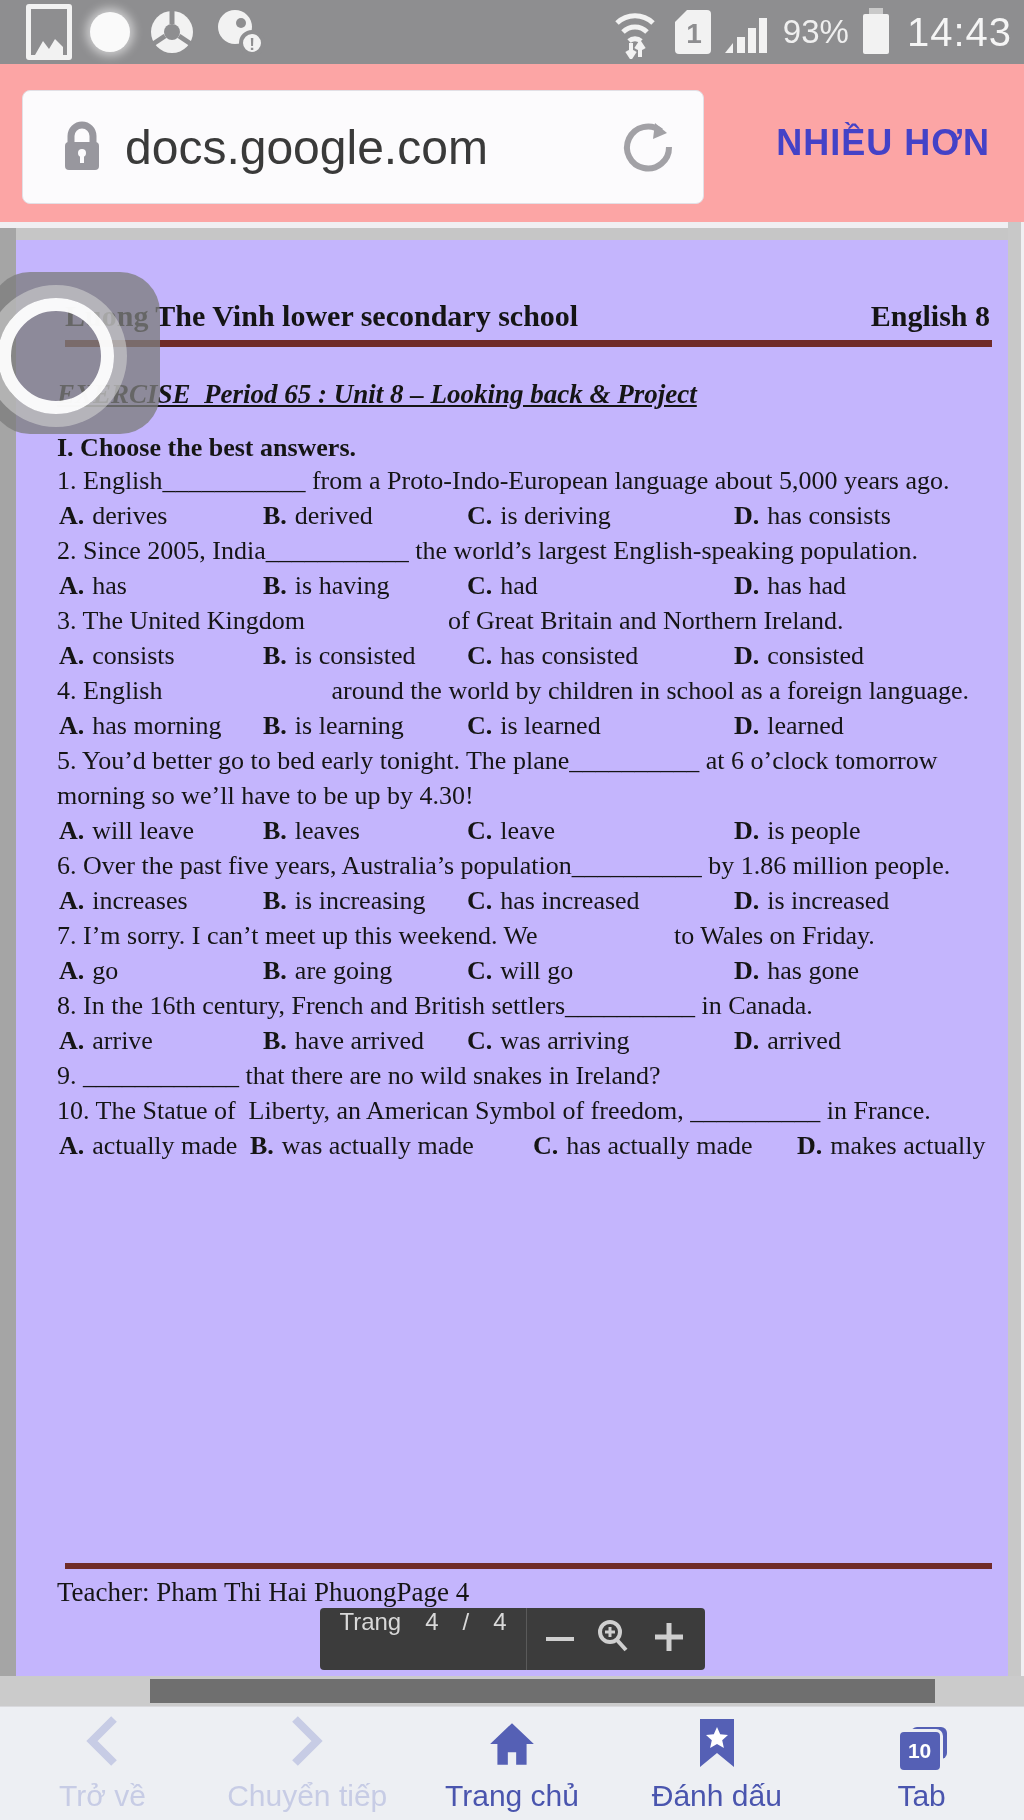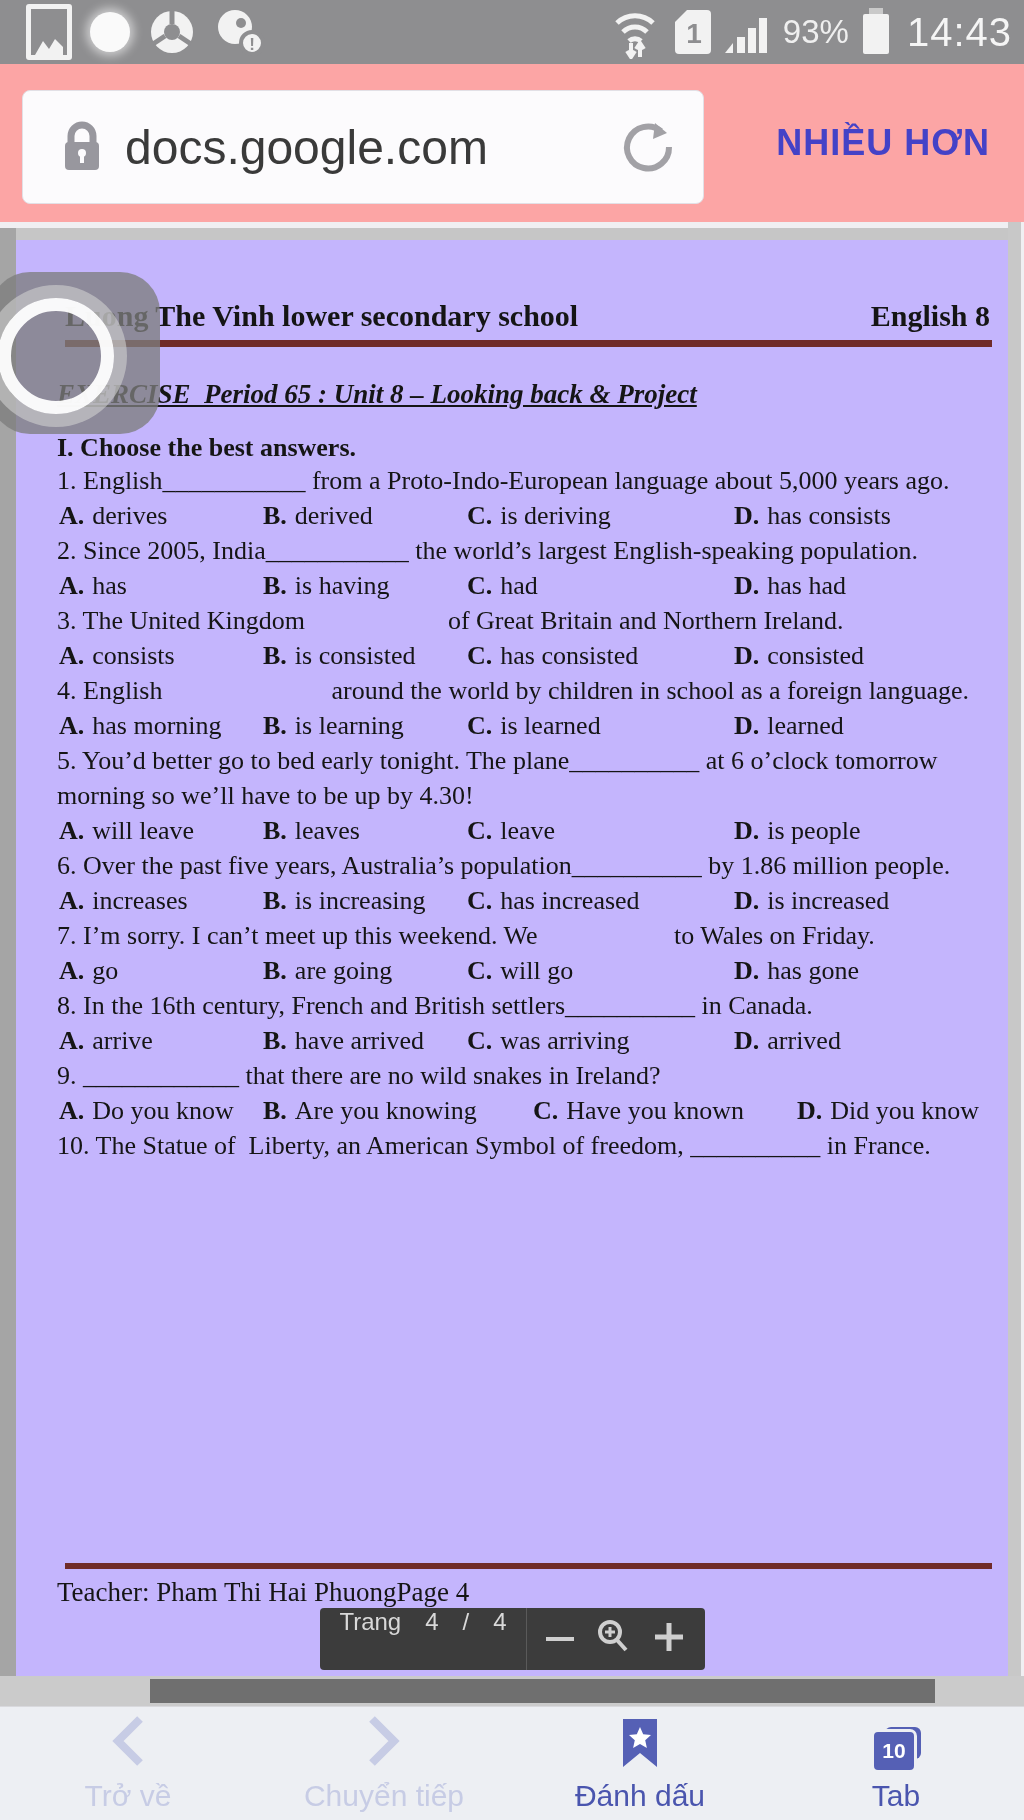--- a/index.html
+++ b/index.html
@@ -263,30 +263,30 @@
           <div class="opt-row">
             <span class="opt c1"><b>A.</b><span>arrive</span></span>
             <span class="opt c2"><b>B.</b><span>have arrived</span></span>
             <span class="opt c3"><b>C.</b><span>was arriving</span></span>
             <span class="opt c4"><b>D.</b><span>arrived</span></span>
           </div>
         </div>
 
         <div class="q">
           <div class="stem">9. ____________ that there are no wild snakes in Ireland?</div>
-          <div class="opt-row q9">
-            <span class="opt c1"><b>A.</b><span>Do you know</span></span>
-            <span class="opt c2"><b>B.</b><span>Are you knowing</span></span>
-            <span class="opt c3"><b>C.</b><span>Have you known</span></span>
-            <span class="opt c4"><b>D.</b><span>Did you know</span></span>
-          </div>
         </div>
 
         <div class="q">
           <div class="stem">10. The Statue of  Liberty, an American Symbol of freedom, __________ in France.</div>
+          <div class="opt-row q10">
+            <span class="opt c1"><b>A.</b><span>actually made</span></span>
+            <span class="opt c2"><b>B.</b><span>was actually made</span></span>
+            <span class="opt c3"><b>C.</b><span>has actually made</span></span>
+            <span class="opt c4"><b>D.</b><span>makes actually</span></span>
+          </div>
         </div>
       </div>
 
       <div class="footer-rule"></div>
       <div class="footer-text">Teacher: Pham Thi Hai PhuongPage 4</div>
     </div>
 
     <div class="side-strip-right"></div>
 
     <div class="float-widget">
@@ -336,20 +336,28 @@
     <div class="nav-item disabled">
       <span>
         <svg width="36" height="56" viewBox="0 0 36 56" fill="none">
             <path d="M6 6 L28 28 L6 50" stroke="#c7cce5" stroke-width="8"></path>
           </svg>
       </span>
       <span class="nav-label">Chuyển tiếp</span>
     </div>
     <div class="nav-item">
       <span>
+        <svg width="50" height="50" viewBox="0 0 48 48">
+            <path d="M24 4 L3 24 H10 V44 H20 V32 H28 V44 H38 V24 H45 Z" fill="#5560b5"></path>
+          </svg>
+      </span>
+      <span class="nav-label">Trang chủ</span>
+    </div>
+    <div class="nav-item">
+      <span>
         <svg width="38" height="50" viewBox="0 0 38 50">
           <path d="M2 0 H36 V48 L19 34 L2 48 Z" fill="#5560b5"></path>
           <path d="M19 8 L22.2 15.2 L30 16 L24.2 21.2 L25.9 29 L19 24.9 L12.1 29 L13.8 21.2 L8 16 L15.8 15.2 Z" fill="#ffffff"></path>
         </svg>
       </span>
       <span class="nav-label">Đánh dấu</span>
     </div>
     <div class="nav-item">
       <span class="tab-wrap">
         <span class="tab-back"></span>

